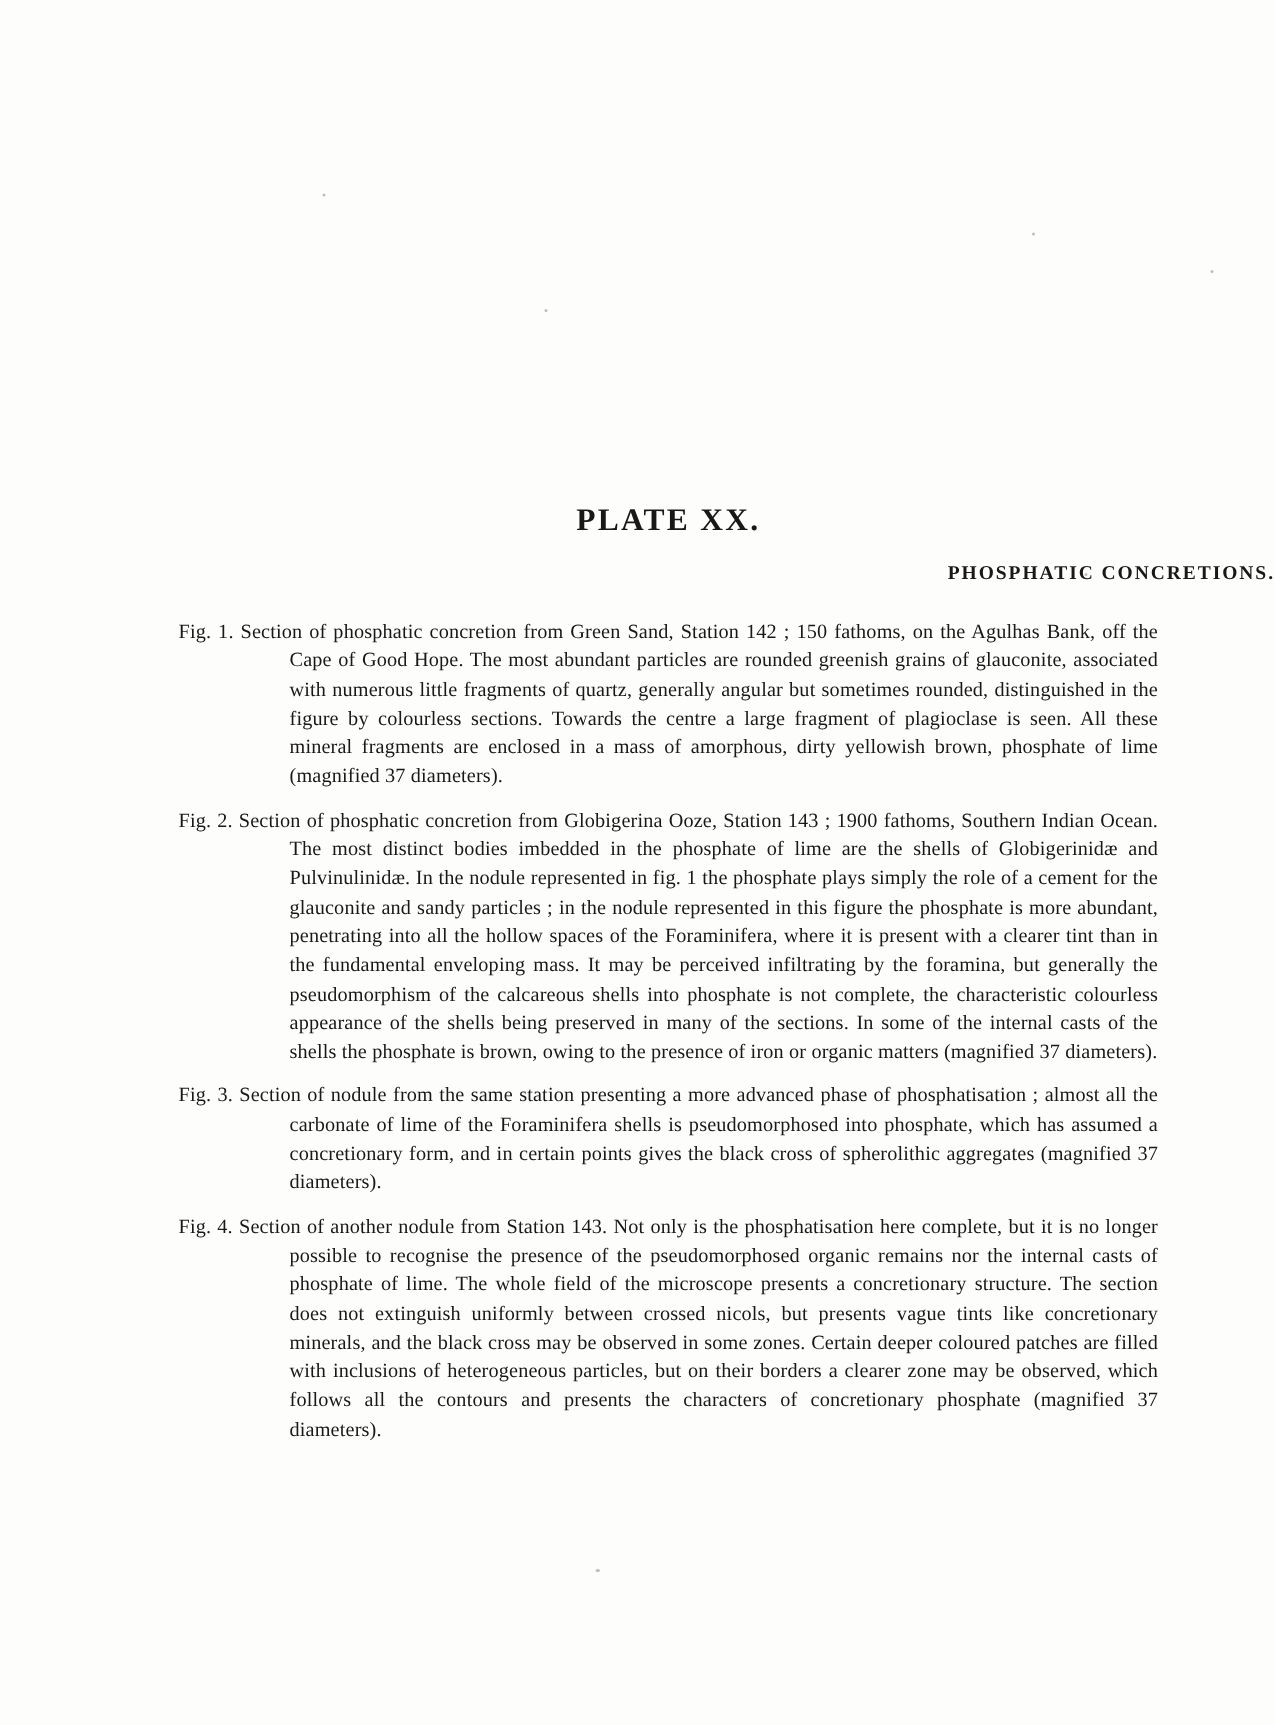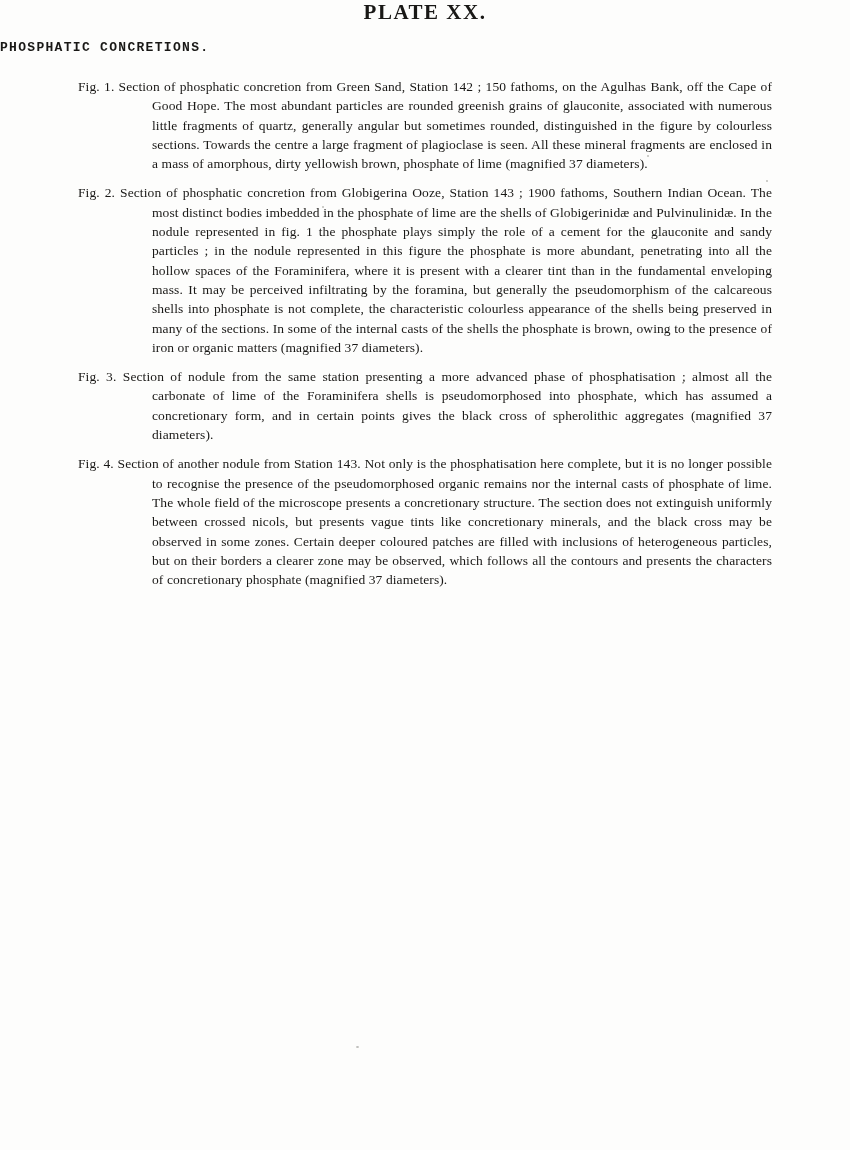--- a/index.html
+++ b/index.html
@@ -9,37 +9,38 @@
       height: 1150px;
       background: #fdfdfc;
       font-family: "Liberation Serif", "DejaVu Serif", serif;
       color: #191816;
       position: relative;
       overflow: hidden;
     }
     .page {
       position: absolute;
       inset: 0;
+      padding-top: 334px;
+      margin-left: 41px;
     }
     .title {
       font-size: 21px;
       font-weight: 700;
       text-align: center;
       letter-spacing: 1.5px;
       margin: 0;
       line-height: 24px;
     }
     .subtitle {
       font-size: 13px;
       font-weight: 700;
-      text-align: left;
+      text-align: right;
       letter-spacing: 1.3px;
       margin: 16px 0 0 0;
       line-height: 15px;
-      font-family: Liberation Mono, monospace;
     }
     .figures {
       margin: 22px 78px 0 78px;
     }
     .figure-entry {
       font-size: 13.5px;
       line-height: 19.3px;
       text-align: justify;
       margin: 0 0 10px 0;
       padding-left: 74px;

